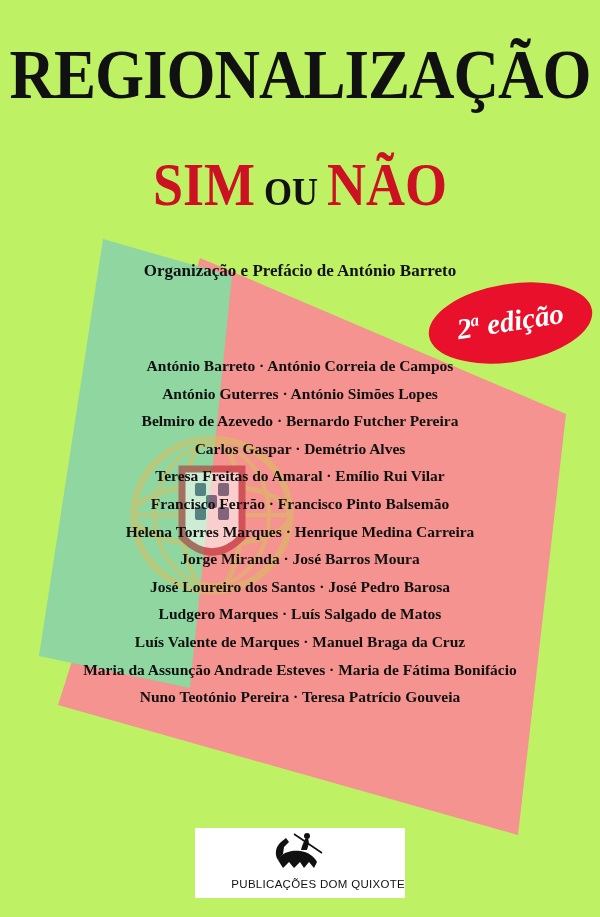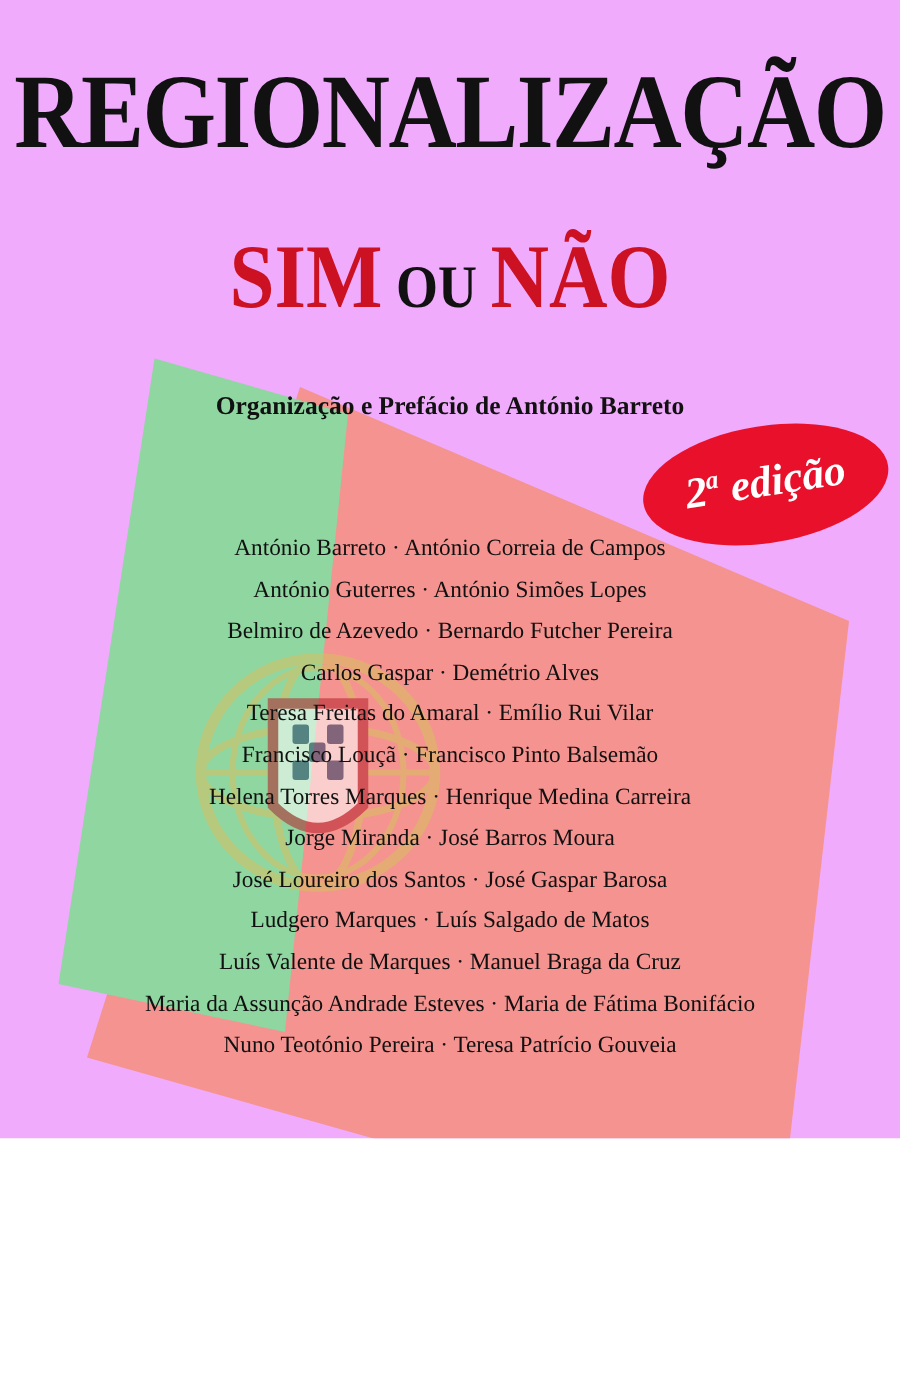--- a/index.html
+++ b/index.html
@@ -3,22 +3,22 @@
 <meta charset="utf-8">
 <style>
   html, body {
     margin: 0;
     padding: 0;
     background: #ffffff;
   }
   .cover {
     position: relative;
     width: 600px;
-    height: 759px;
-    background: #f0abfc;
+    height: 917px;
+    background: #bef264;
     overflow: hidden;
     font-family: "Liberation Serif", serif;
   }
 
   
   .flag-layer {
     position: absolute;
     left: 0;
     top: 0;
     width: 600px;
@@ -110,21 +110,21 @@
   
   .contributors {
     position: absolute;
     left: 0;
     top: 352px;
     width: 600px;
     text-align: center;
   }
   .contributors .line {
     font-family: "Liberation Serif", serif;
-    font-weight: normal;
+    font-weight: bold;
     font-size: 15.5px;
     color: #111111;
     line-height: 27.6px;
     white-space: nowrap;
   }
 
   
   .publisher {
     position: absolute;
     left: 195px;
@@ -193,24 +193,24 @@
   <div class="edition-badge">
     <div class="edition-text"><span>2</span><sup>a</sup> <span>edição</span></div>
   </div>
 
   <div class="contributors">
     <div class="line">António Barreto · António Correia de Campos</div>
     <div class="line">António Guterres · António Simões Lopes</div>
     <div class="line">Belmiro de Azevedo · Bernardo Futcher Pereira</div>
     <div class="line">Carlos Gaspar · Demétrio Alves</div>
     <div class="line">Teresa Freitas do Amaral · Emílio Rui Vilar</div>
-    <div class="line">Francisco Louçã · Francisco Pinto Balsemão</div>
+    <div class="line">Francisco Ferrão · Francisco Pinto Balsemão</div>
     <div class="line">Helena Torres Marques · Henrique Medina Carreira</div>
     <div class="line">Jorge Miranda · José Barros Moura</div>
-    <div class="line">José Loureiro dos Santos · José Gaspar Barosa</div>
+    <div class="line">José Loureiro dos Santos · José Pedro Barosa</div>
     <div class="line">Ludgero Marques · Luís Salgado de Matos</div>
     <div class="line">Luís Valente de Marques · Manuel Braga da Cruz</div>
     <div class="line">Maria da Assunção Andrade Esteves · Maria de Fátima Bonifácio</div>
     <div class="line">Nuno Teotónio Pereira · Teresa Patrício Gouveia</div>
   </div>
 
   <div class="publisher">
     <svg class="logo" viewBox="0 0 210 46">
       <g transform="translate(105,24)" fill="#111111">
 

